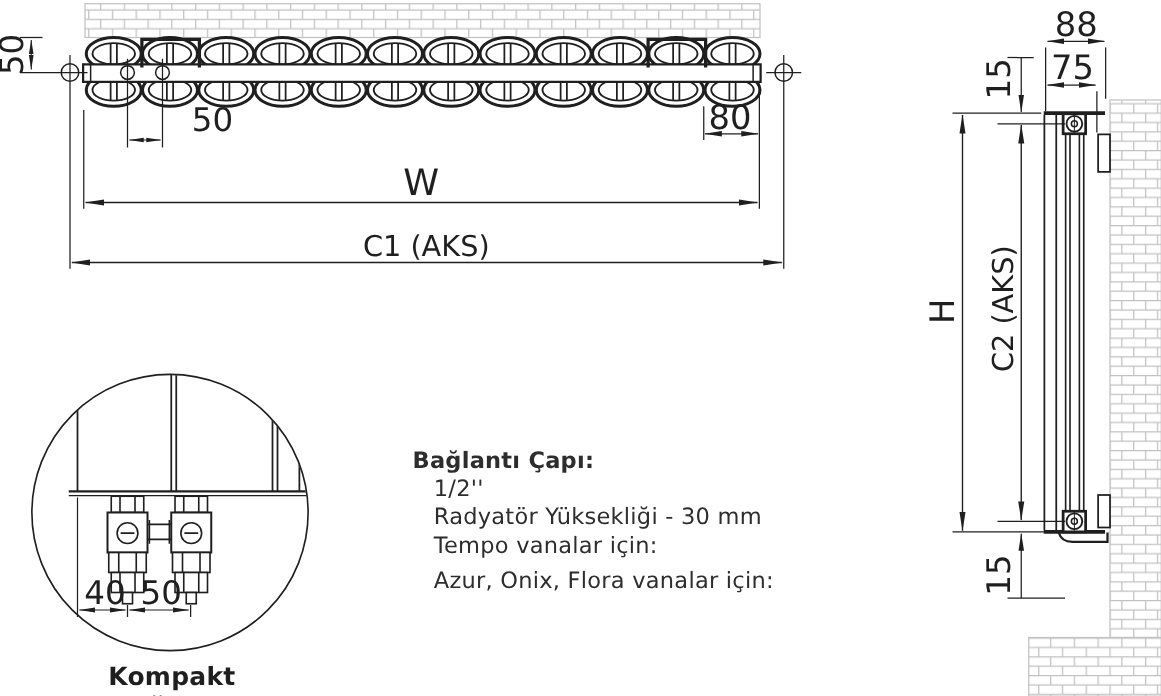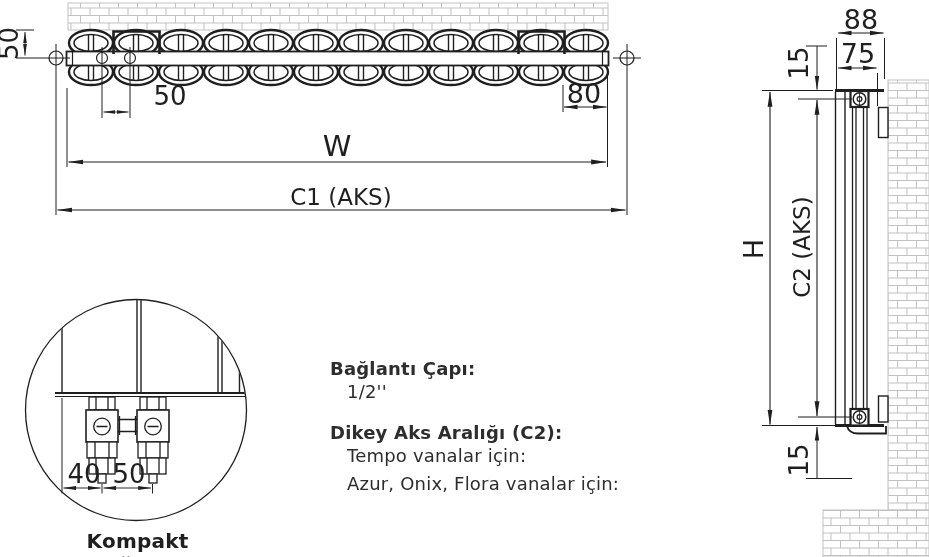--- a/index.html
+++ b/index.html
@@ -246,19 +246,19 @@
     <text class="f26" text-anchor="middle" x="84" y="483">40</text>
     <text class="f26" text-anchor="middle" x="129" y="483">50</text>
   </g>
 </svg>
 
 <div class="caption">Kompakt Bağlantı</div>
 
 <div class="specs">
   <div class="h">Bağlantı Çapı:</div>
   <div class="v mt3">1/2''</div>
-  <div class="h mt21">Dikey Aks Aralığı (C2):</div>
+  <div class="v mt2">Radyatör Yüksekliği - 30 mm</div>
   <div class="v mt3">Tempo vanalar için:</div>
   <div class="v mt8">Azur, Onix, Flora vanalar için:</div>
 
 </div>
 
 </div>
 
 </body></html>

